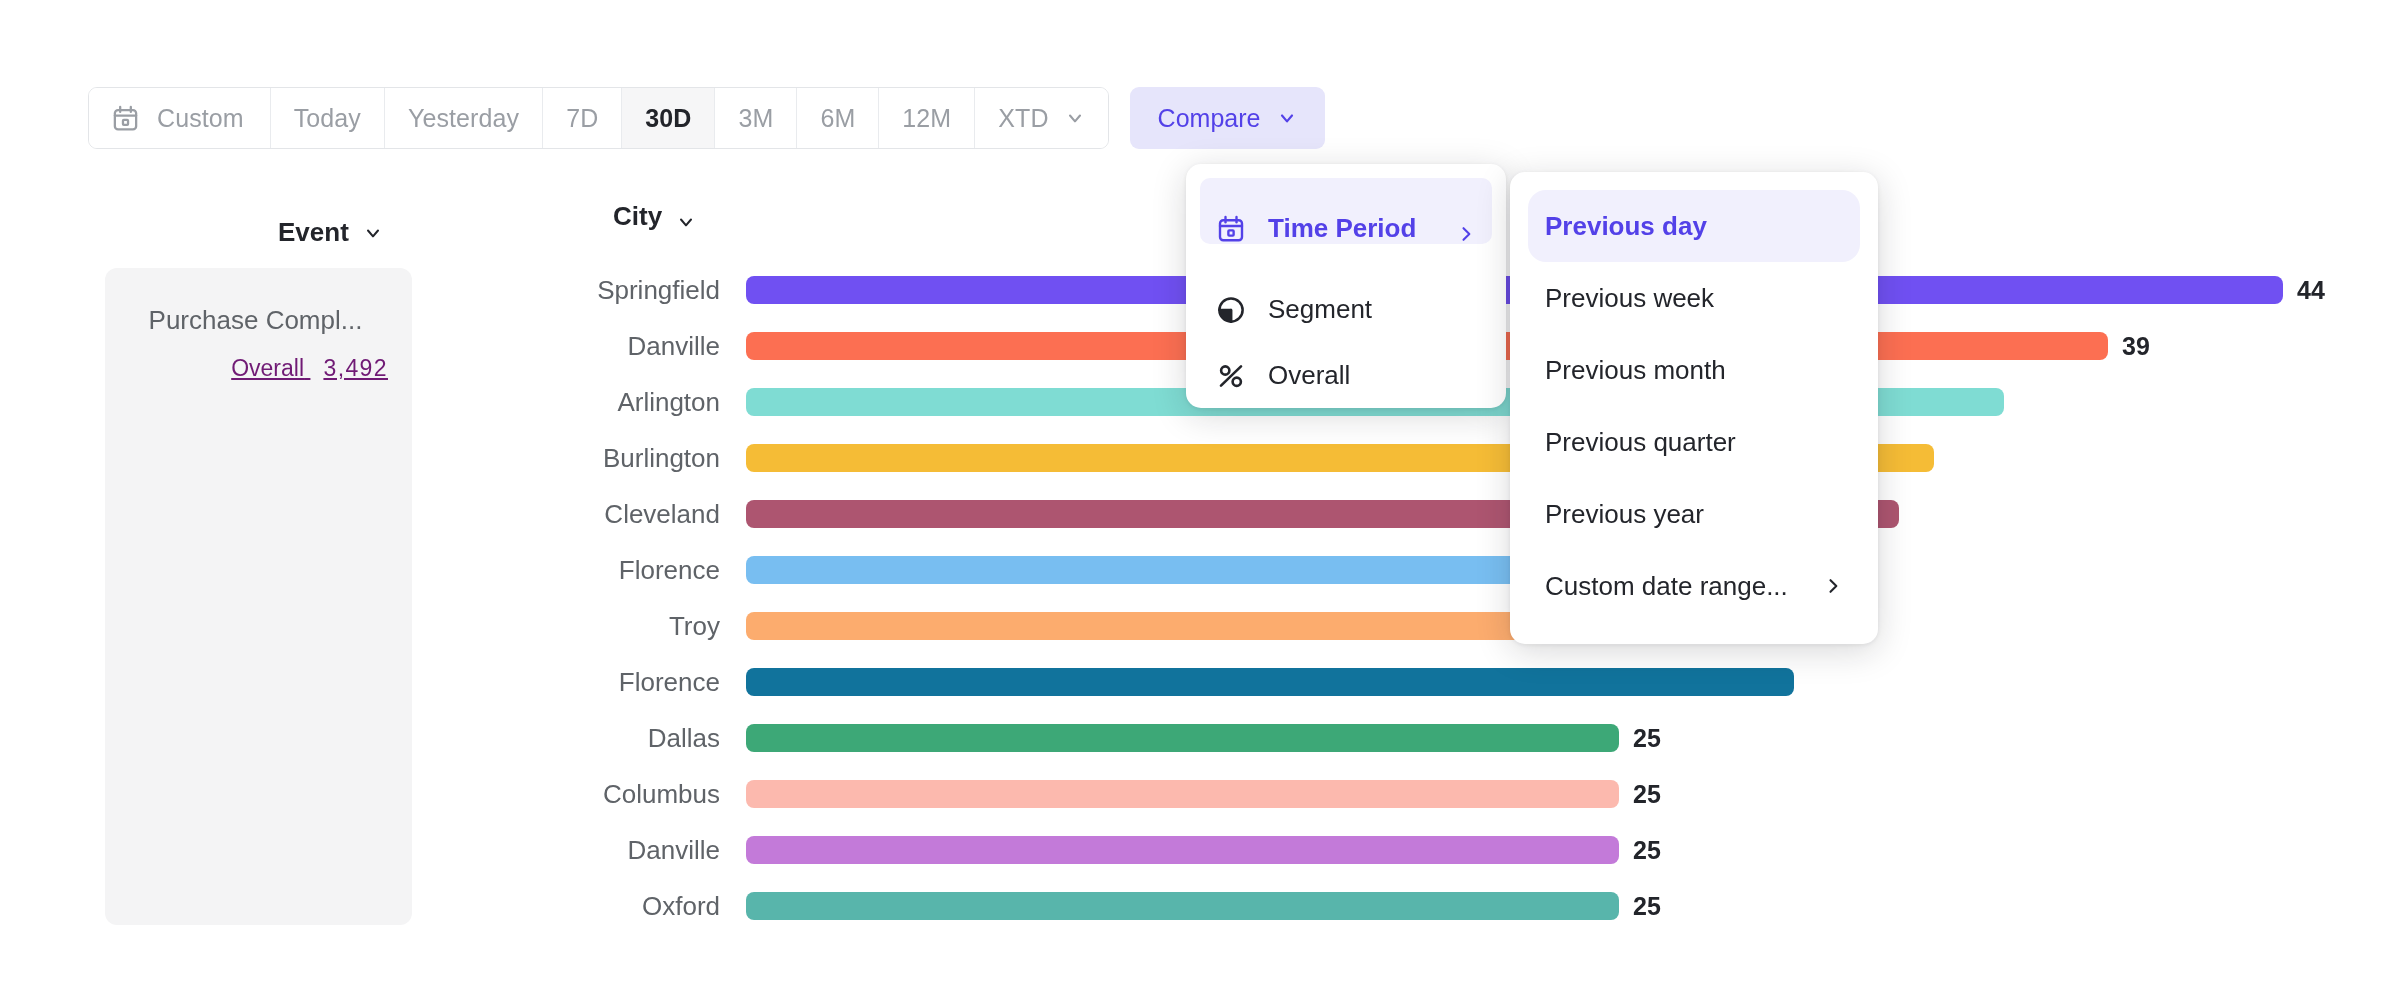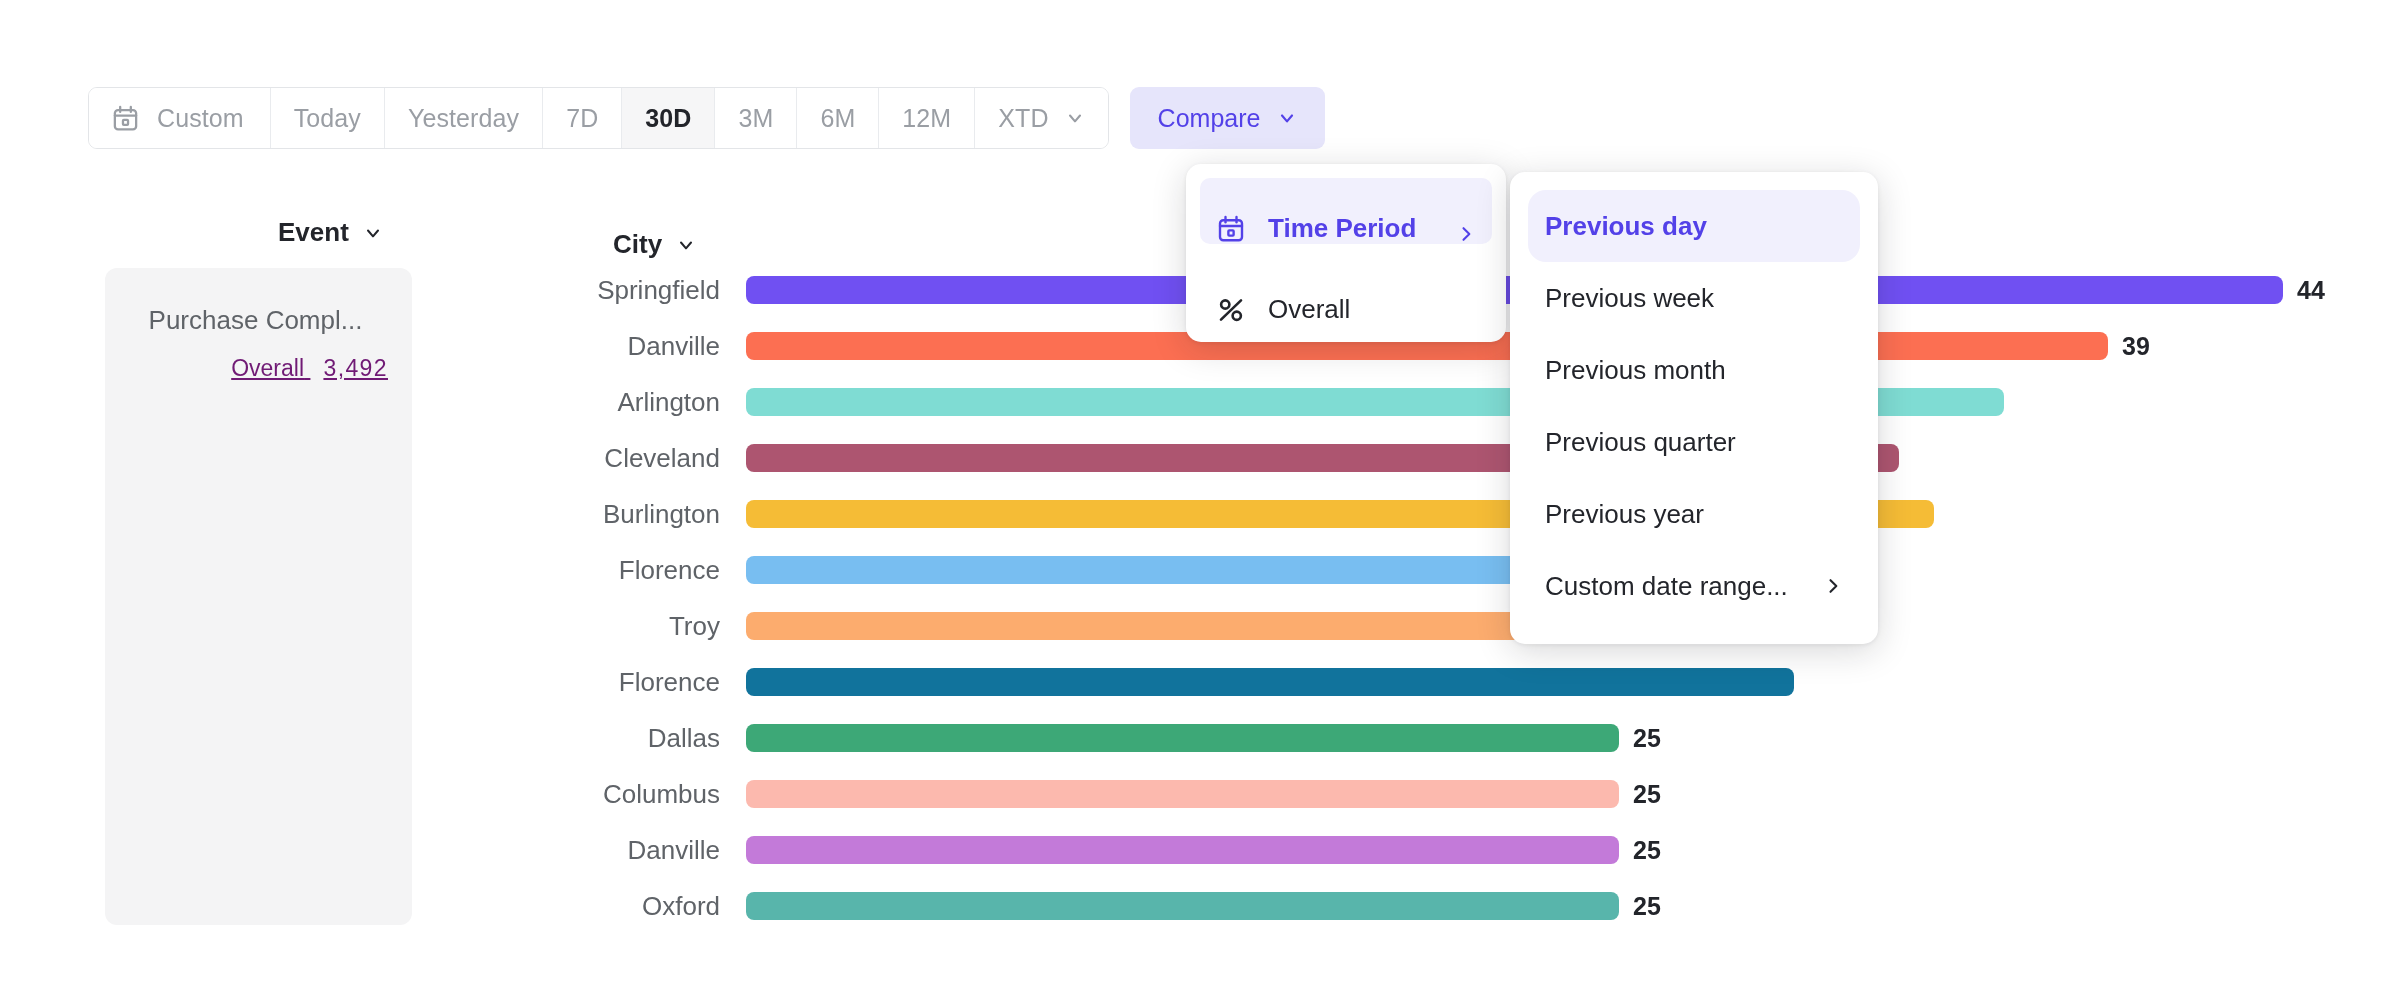--- a/index.html
+++ b/index.html
@@ -90,21 +90,21 @@
     position: absolute;
     display: flex;
     align-items: center;
     gap: 11px;
     font-size: 26px;
     font-weight: bold;
     color: #23252b;
     cursor: pointer;
   }
   #event-header { left: 278px; top: 217px; }
-  #city-header  { left: 613px; top: 229px; }
+  #city-header  { left: 613px; top: 201px; align-items: flex-end; }
 
   
   #event-card {
     position: absolute;
     left: 105px;
     top: 268px;
     width: 307px;
     height: 657px;
     background: #f4f4f5;
     border-radius: 12px;
@@ -324,29 +324,29 @@
         </div>
         <div class="bar-value" style="left: 2122px;">39</div>
       </div>
       <div class="bar-row">
         <div class="bar-label">Arlington</div>
         <div class="bar-track" style="width: 1258px;">
           <div class="bar-fill" style="width: 100%; background: rgb(127, 220, 211);"></div>
         </div>
       </div>
       <div class="bar-row">
+        <div class="bar-label">Burlington</div>
+        <div class="bar-track" style="width: 1188px;">
+          <div class="bar-fill" style="width: 100%; background: rgb(245, 188, 54);"></div>
+        </div>
+      </div>
+      <div class="bar-row">
         <div class="bar-label">Cleveland</div>
         <div class="bar-track" style="width: 1153px;">
           <div class="bar-fill" style="width: 100%; background: rgb(173, 85, 112);"></div>
-        </div>
-      </div>
-      <div class="bar-row">
-        <div class="bar-label">Burlington</div>
-        <div class="bar-track" style="width: 1188px;">
-          <div class="bar-fill" style="width: 100%; background: rgb(245, 188, 54);"></div>
         </div>
       </div>
       <div class="bar-row">
         <div class="bar-label">Florence</div>
         <div class="bar-track" style="width: 1118px;">
           <div class="bar-fill" style="width: 100%; background: rgb(120, 190, 241);"></div>
         </div>
       </div>
       <div class="bar-row">
         <div class="bar-label">Troy</div>
@@ -399,20 +399,29 @@
           <line x1="3.2" y1="9.6" x2="20.8" y2="9.6"></line>
           <rect x="9.9" y="13.1" width="4.2" height="4.2" rx="0.7"></rect>
         </svg>
         <span>Time Period</span>
         <svg viewBox="0 0 24 24" fill="none" stroke="#5341e8" stroke-width="2.5" stroke-linecap="round" stroke-linejoin="round" class="m1-arrow">
           <polyline points="9,5 16,12 9,19"></polyline>
         </svg>
       </div>
       <div class="m1-spacer"></div>
       <div class="m1-item">
+        <svg viewBox="0 0 24 24" fill="none" stroke="#23252b" stroke-width="2" stroke-linecap="round" stroke-linejoin="round" class="m1-ico">
+          <circle cx="12" cy="12" r="9.3"></circle>
+          <path d="M12 12 L12 21.3 L12 12 Z"></path>
+          <polyline points="2.7,12 12,12 12,21.3"></polyline>
+          <path d="M2.7 12 L12 12 L12 21.3 A9.3 9.3 0 0 1 2.7 12 Z" fill="#23252b" stroke="none"></path>
+        </svg>
+        <span>Segment</span>
+      </div>
+      <div class="m1-item">
         <svg viewBox="0 0 24 24" fill="none" stroke="#23252b" stroke-width="2.1" stroke-linecap="round" stroke-linejoin="round" class="m1-ico">
           <line x1="20" y1="4.3" x2="4" y2="19.7"></line>
           <circle cx="7.4" cy="7.6" r="3.3"></circle>
           <circle cx="16.6" cy="16.6" r="3.3"></circle>
         </svg>
         <span>Overall</span>
       </div>
     </div>
 
   <div id="menu-period">

